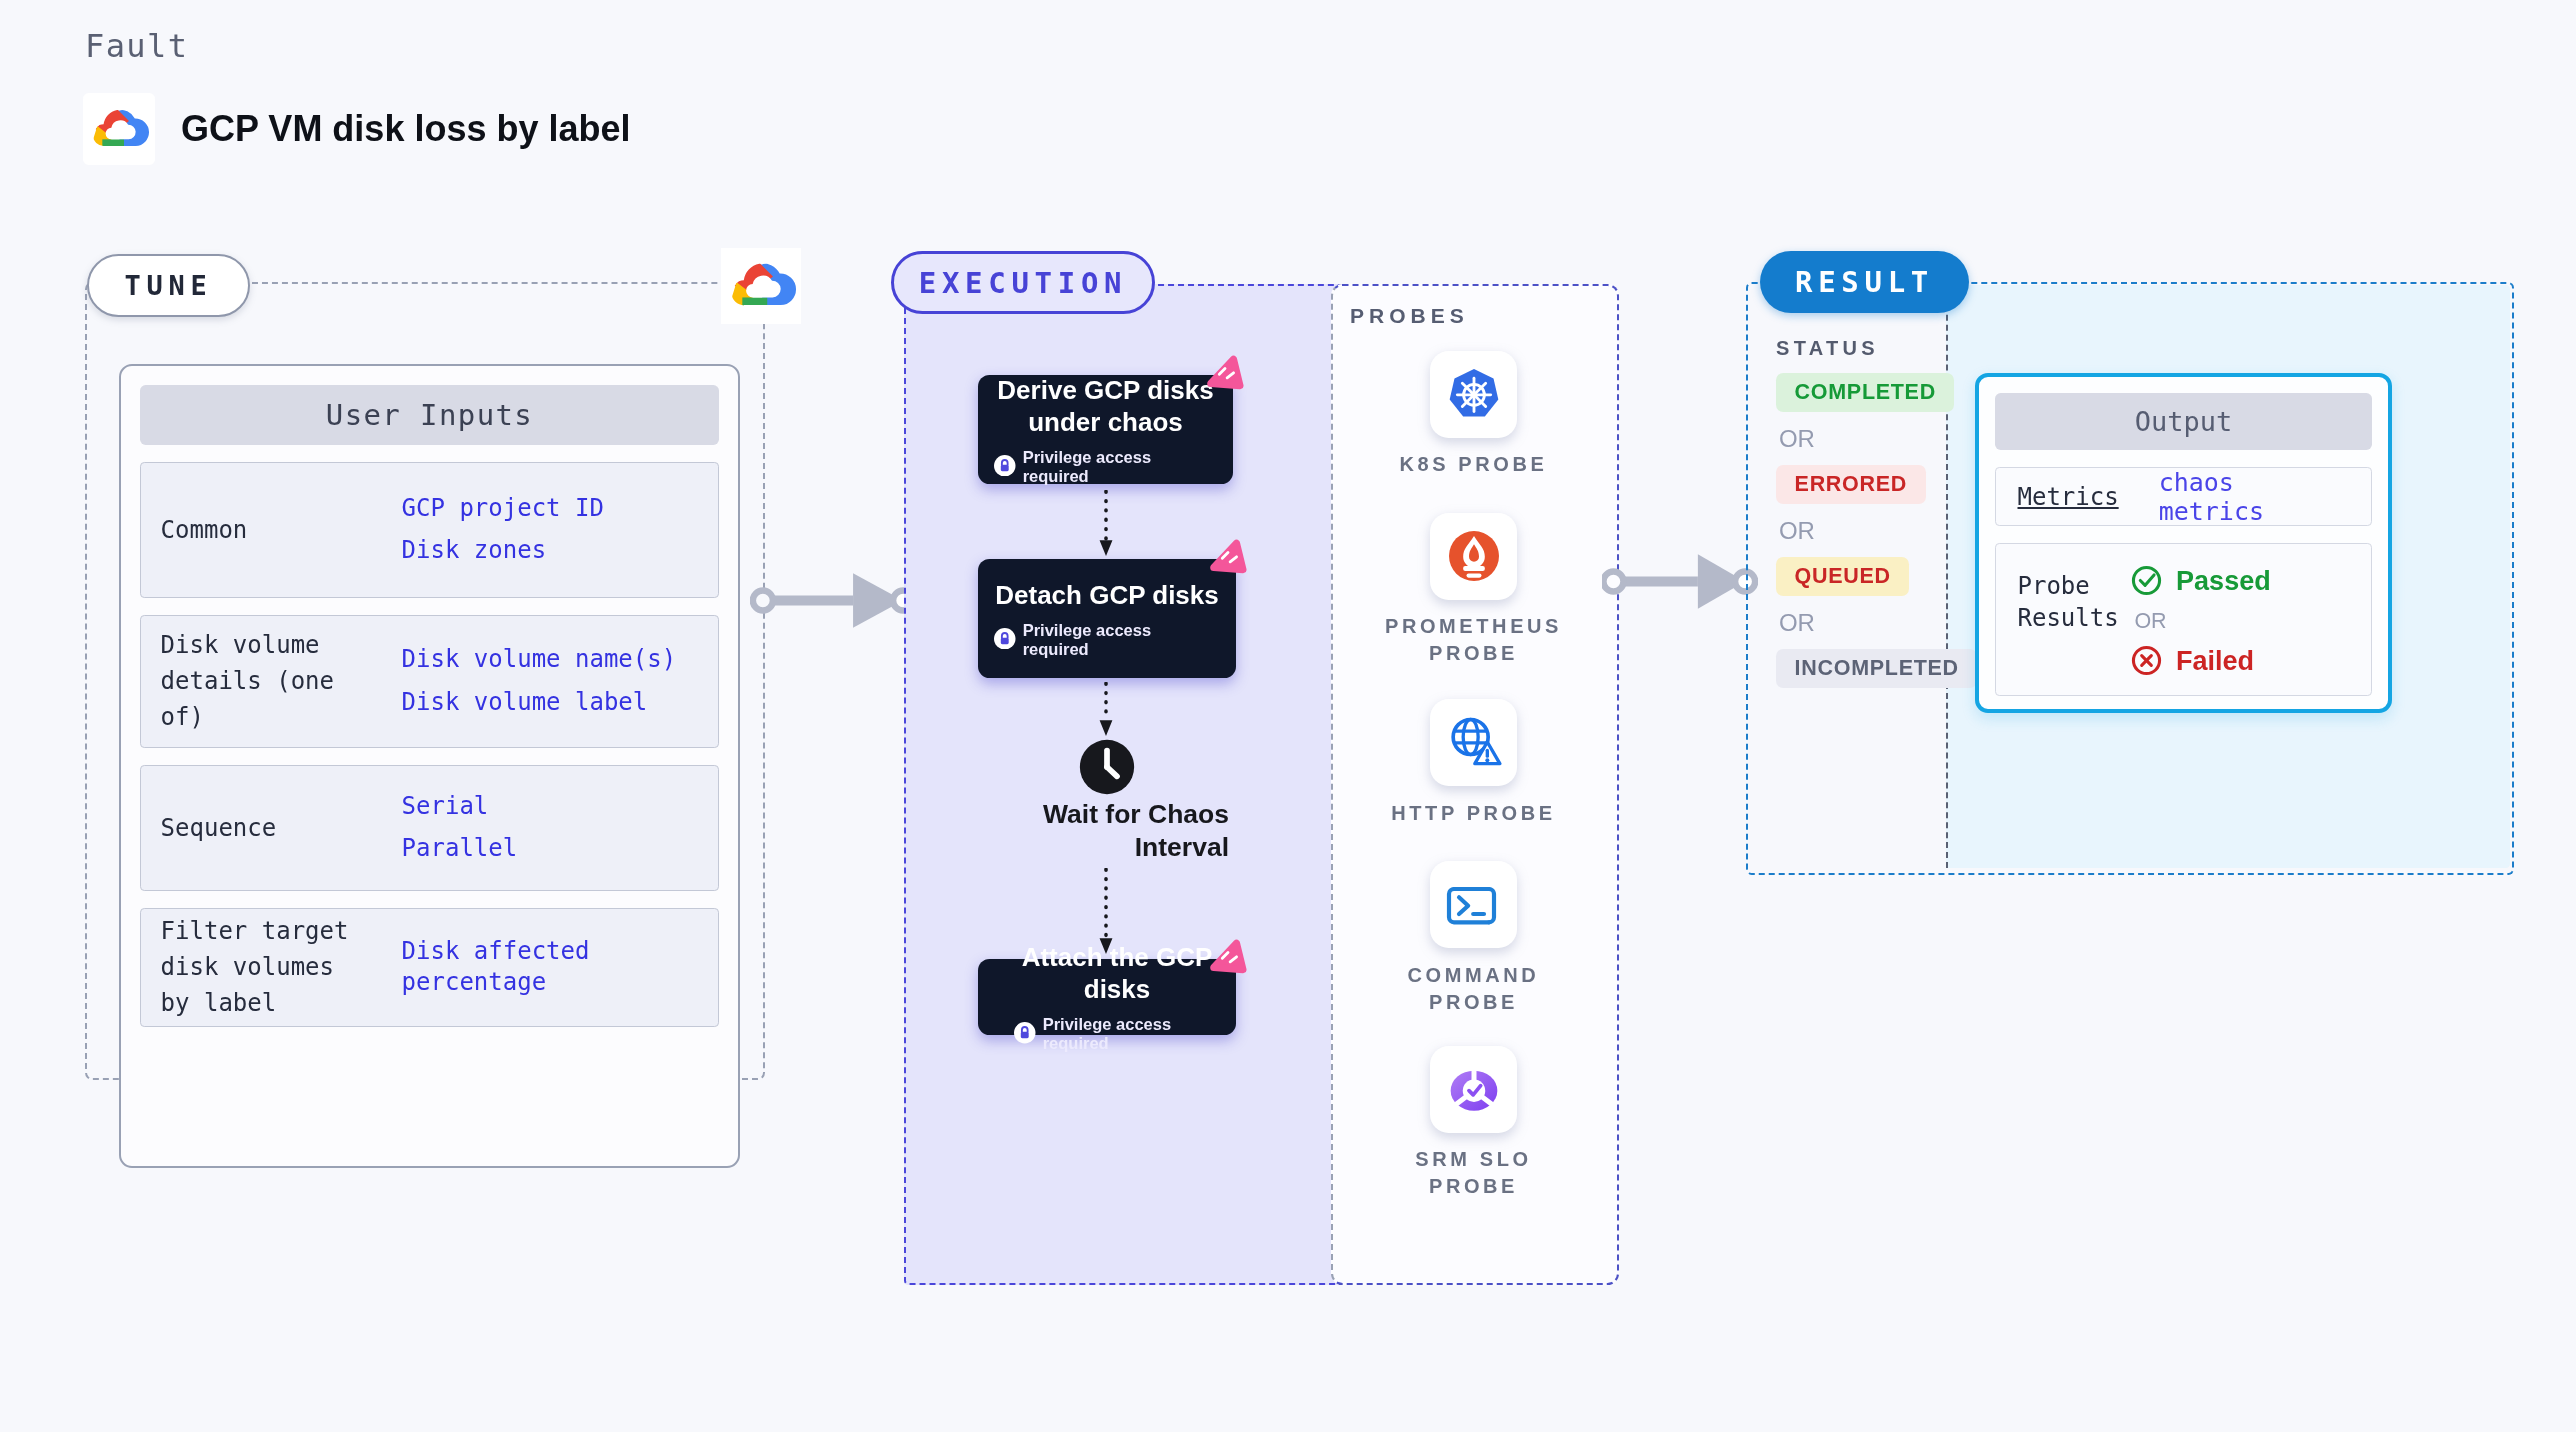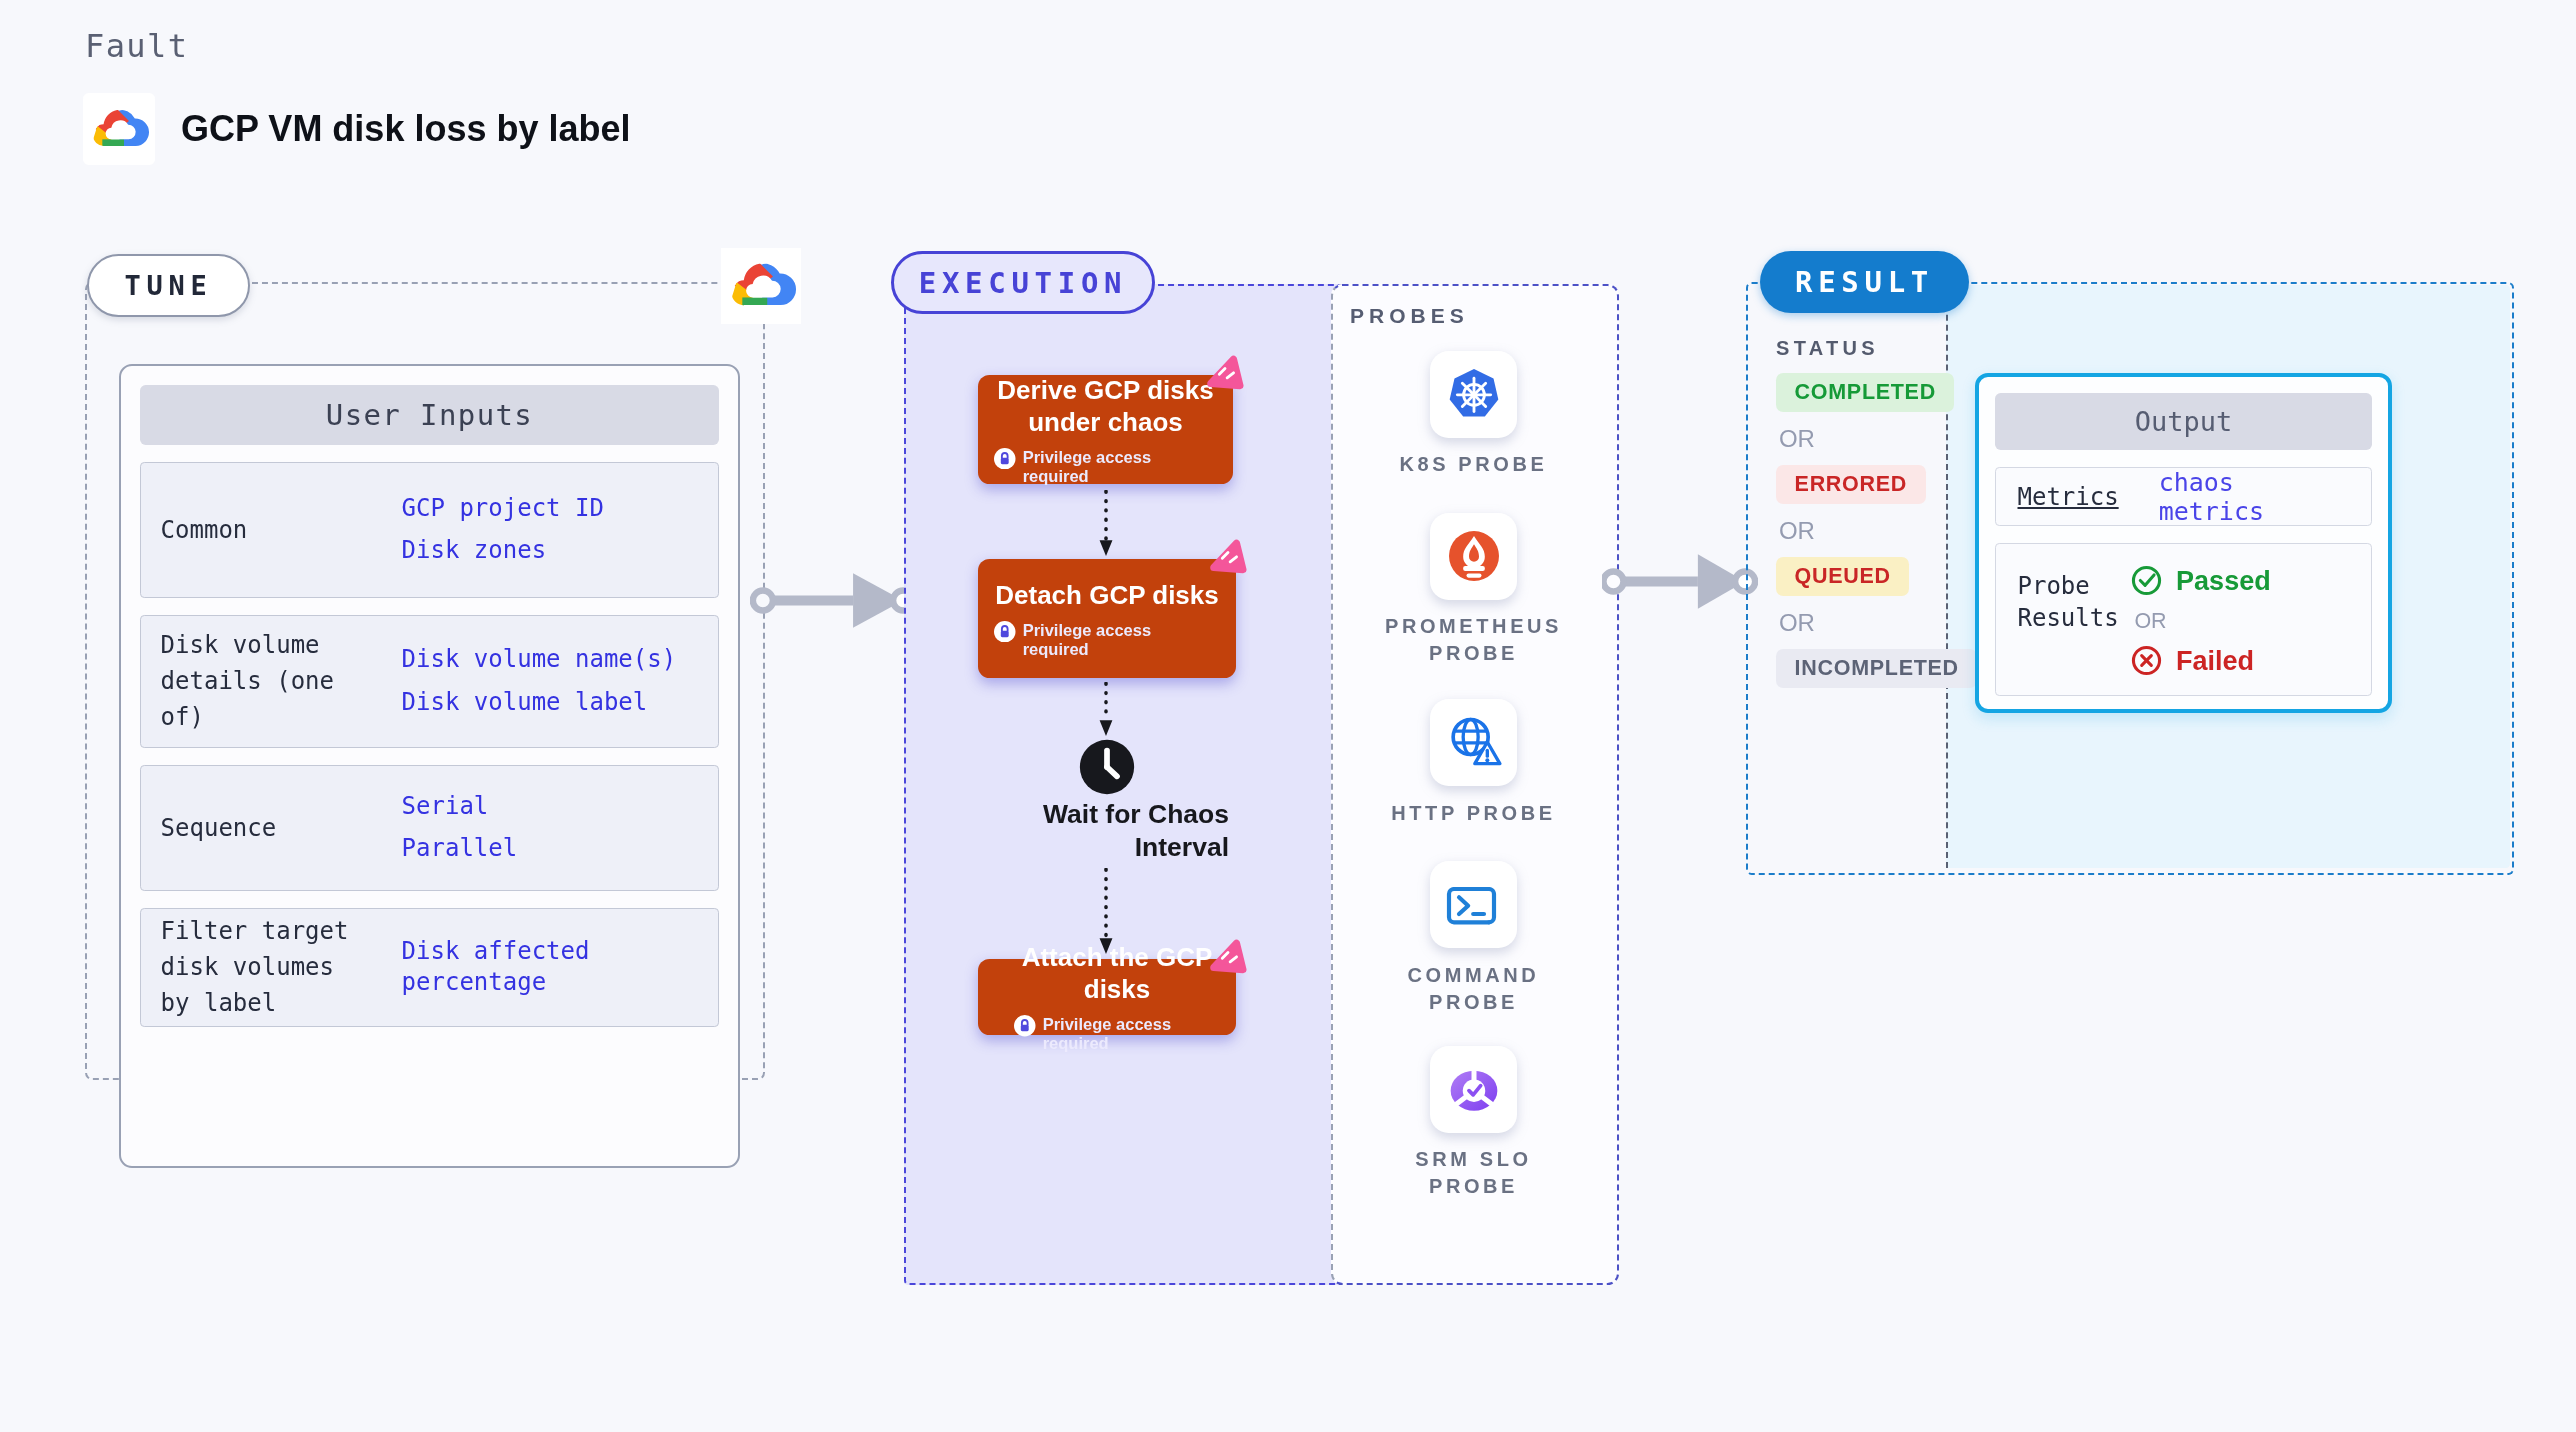--- a/index.html
+++ b/index.html
@@ -41,25 +41,25 @@
            border-radius:13px;box-sizing:border-box;padding:18.6px;}
   .ui-head{height:60px;background:#d8dae5;border-radius:5.7px;display:flex;align-items:center;justify-content:center;
            font-size:29px;color:#3b4153;letter-spacing:1.4px;}
   .ui-row{background:#eef0f8;border:1.4px solid #c3c8d6;border-radius:4.3px;margin-top:17px;
           display:flex;align-items:center;box-sizing:border-box;padding:0 20px;}
   .ui-label{width:215px;font-size:24px;color:#262c3d;line-height:1.5;}
   .ui-vals{margin-left:26px;flex:1;}
   .ui-val{font-size:24px;color:#3432e1;margin:11.5px 0;line-height:1.3;}
 
   
-  .node{background:#c2410c;border-radius:11.5px;box-shadow:0 5.7px 13px rgba(64,58,200,.35);
+  .node{background:#0f172a;border-radius:11.5px;box-shadow:0 5.7px 13px rgba(64,58,200,.35);
         display:flex;flex-direction:column;align-items:center;justify-content:center;gap:10px;
         box-sizing:border-box;padding:10px 16px;}
   .node-title{color:#ffffff;font-weight:bold;font-size:26px;line-height:32px;text-align:center;}
-  .priv{display:flex;align-items:flex-start;gap:7.2px;}
+  .priv{display:flex;align-items:center;gap:7.2px;}
   .priv-text{color:#eceafd;font-size:16.5px;font-weight:600;}
   .wait-label{left:985px;top:798px;width:244px;text-align:right;font-weight:bold;font-size:26.5px;
               line-height:33px;color:#17181d;}
 
   
   .probes-title{left:1350px;top:304px;font-size:21px;font-weight:bold;letter-spacing:5px;color:#565d72;}
   .probe-tile{width:87px;height:87px;background:#ffffff;border-radius:18.6px;box-shadow:0 4.3px 11.5px rgba(140,150,180,.35);
               display:flex;align-items:center;justify-content:center;}
   .probe-label{width:201px;text-align:center;font-size:20px;font-weight:bold;letter-spacing:3.6px;
                color:#6a7183;line-height:27px;}

